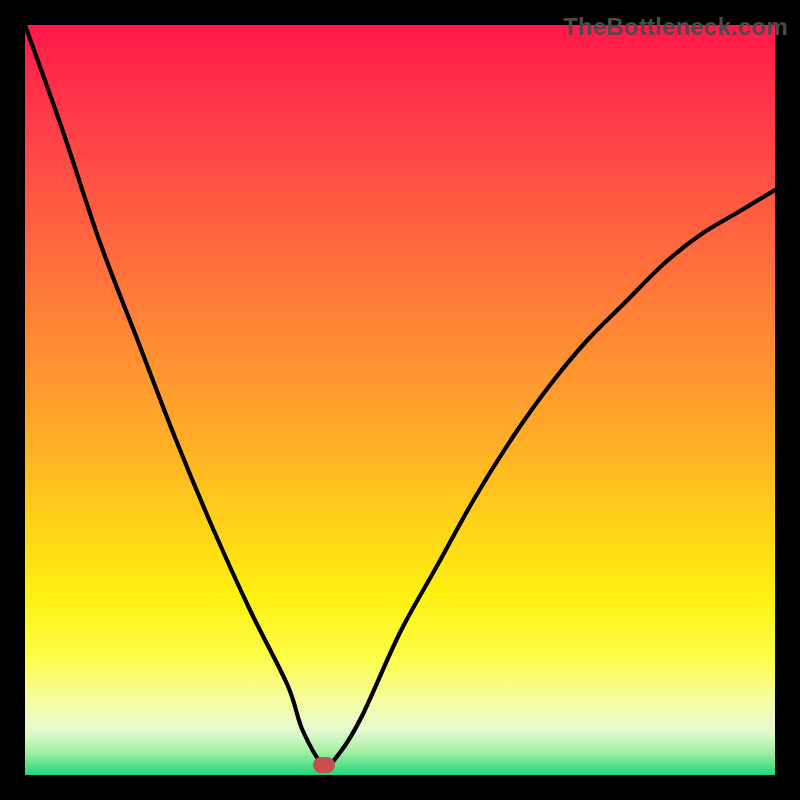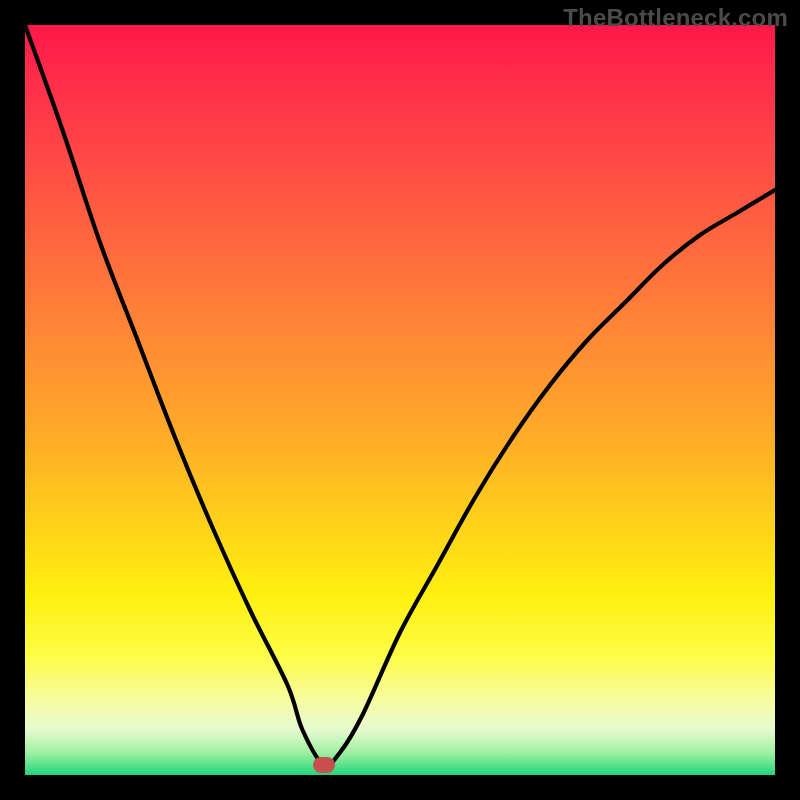--- a/index.html
+++ b/index.html
@@ -12,21 +12,21 @@
     font-family: Arial, Helvetica, sans-serif;
   }
   .frame {
     position: relative;
     width: 800px;
     height: 800px;
     background: #000;
   }
   .watermark {
     position: absolute;
-    top: 4px;
+    top: 13px;
     right: 12px;
     z-index: 5;
     color: #4b4b4b;
     font-size: 24px;
     font-weight: 600;
     letter-spacing: 0.2px;
     font-family: Arial, sans-serif;
   }
   .plot {
     position: absolute;

